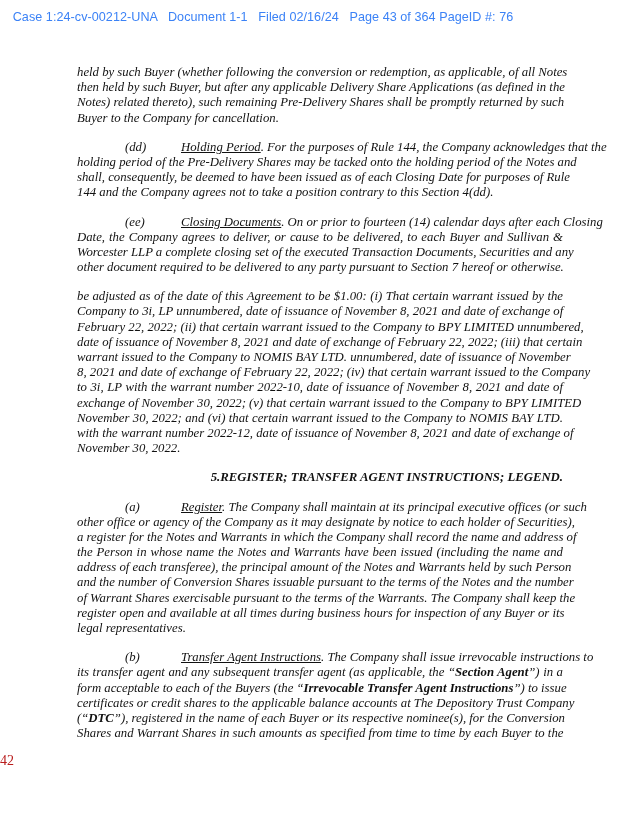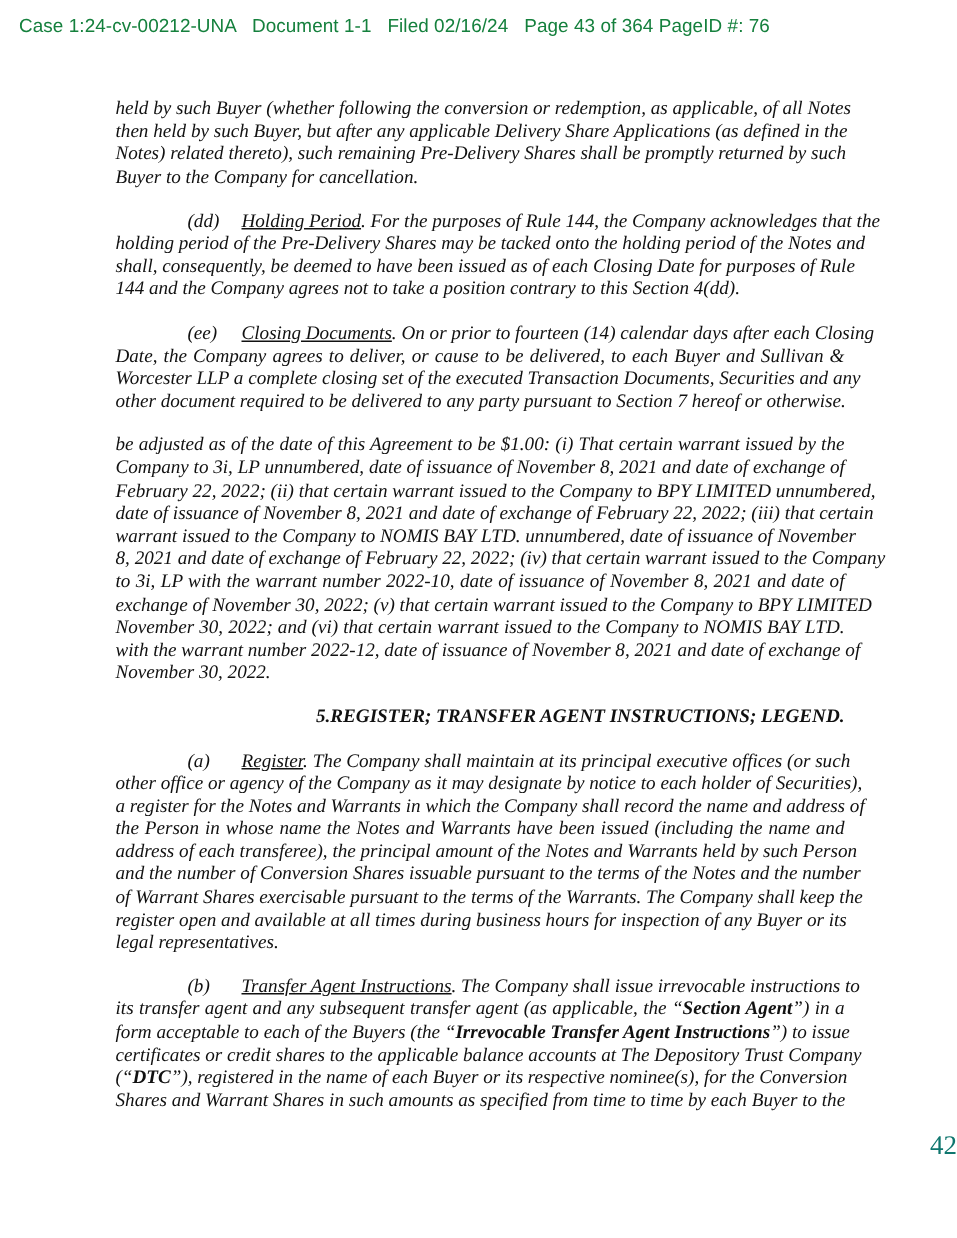--- a/index.html
+++ b/index.html
@@ -1,39 +1,39 @@
 <!DOCTYPE html>
 <html><head>
 <meta charset="utf-8">
 <style>
   html, body { margin: 0; padding: 0; background: #ffffff; }
   body { width: 638px; height: 825px; position: relative; overflow: hidden; }
   .header {
     position: absolute; top: 10px; left: 0; width: 526px; text-align: center;
-    font-family: "Liberation Sans", sans-serif; font-size: 12.6px; color: #15803d;
+    font-family: "Liberation Sans", sans-serif; font-size: 12.6px; color: #3b82f6;
     white-space: pre; letter-spacing: 0.05px;
   }
   .page {
     position: absolute; left: 77px; top: 65px; width: 486px;
     font-family: "Liberation Serif", serif; font-size: 12.75px; color: #111;
     line-height: 15.2px;
     font-style: italic;
   }
   .para { margin: 0 0 14px 0; }
   .line { display: block; white-space: nowrap; text-align: justify; text-align-last: justify; height: 15.2px; }
   .line.last { text-align-last: left; }
   .indent { padding-left: 48px; }
   .lbl { display: inline-block; width: 36px; }
-  .u { text-decoration: underline; }
+  .u { text-decoration: underline; margin-left: 20px; }
   .b { font-weight: bold; }
   .heading { font-weight: bold; margin: 0 0 14px 0; white-space: pre; text-align: right; }
   .heading .num { display: inline-block; width: 36px; }
   .pagenum {
-    position: absolute; top: 753px; left: 0; width: 638px; text-align: right;
-    font-family: "Liberation Serif", serif; font-size: 18px; color: #0f766e;
+    position: absolute; top: 753px; left: 0; width: 638px; text-align: left;
+    font-family: "Liberation Serif", serif; font-size: 14px; color: #b91c1c;
   }
 </style>
 </head>
 <body>
 
 <div class="header"><span>Case 1:24-cv-00212-UNA</span>   <span>Document 1-1</span>   <span>Filed 02/16/24</span>   <span>Page 43 of 364 PageID #: 76</span></div>
 
 <div class="page">
 
   <div class="para">

